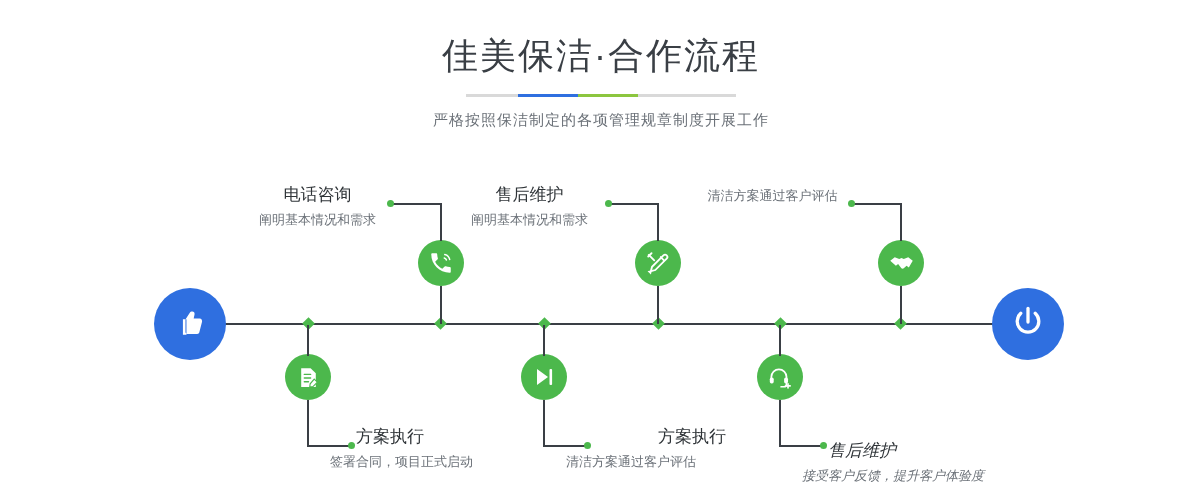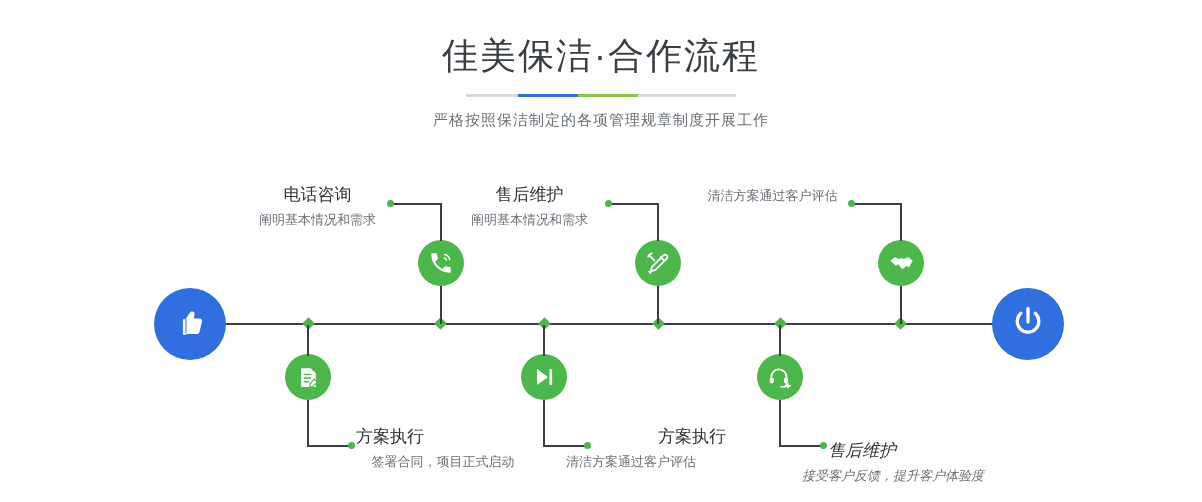--- a/index.html
+++ b/index.html
@@ -137,21 +137,21 @@
           <path d="M17.5 13.5l3 3-4.2 4.2-3.1.4.4-3.1z" fill="#ffffff" stroke="#4cb84c" stroke-width="1.1"></path>
         </svg>
       </span>
     </div>
     <div class="vline" style="left:307px;top:170px;height:31px;"></div>
     <div class="vline" style="left:307px;top:245px;height:47px;"></div>
     <div class="hline" style="left:307px;top:290px;width:45px;"></div>
     <div class="dot" style="left:348px;top:287px;"></div>
     <div class="lbl" style="left:356px;top:270px;width:200px;text-align:left;">
       <div class="t" style="text-align:left;">方案执行</div>
-      <div class="d" style="text-align:center;margin-left:-26px;">签署合同，项目正式启动</div>
+      <div class="d" style="text-align:left;margin-left:-26px;">签署合同，项目正式启动</div>
     </div>
 
     <div class="node" style="left:635px;top:85px;">
       <span>
         <svg width="26" height="26" viewBox="0 0 24 24" fill="none" stroke="#ffffff" stroke-width="1.7" stroke-linecap="round">
           <path d="M4 20l5.5-1.5L20 8a2.1 2.1 0 0 0-3-3L6.5 15.5 5 21z"></path>
           <path d="M14.5 6.5l3 3"></path>
           <path d="M3.5 4.5l5 5"></path>
           <path d="M6 3l-3 3"></path>
         </svg>

